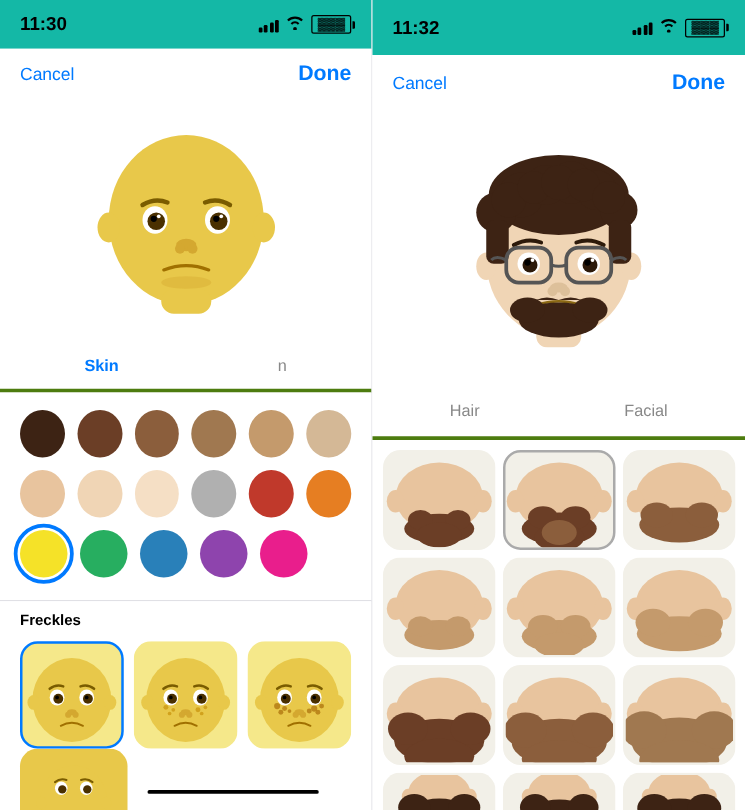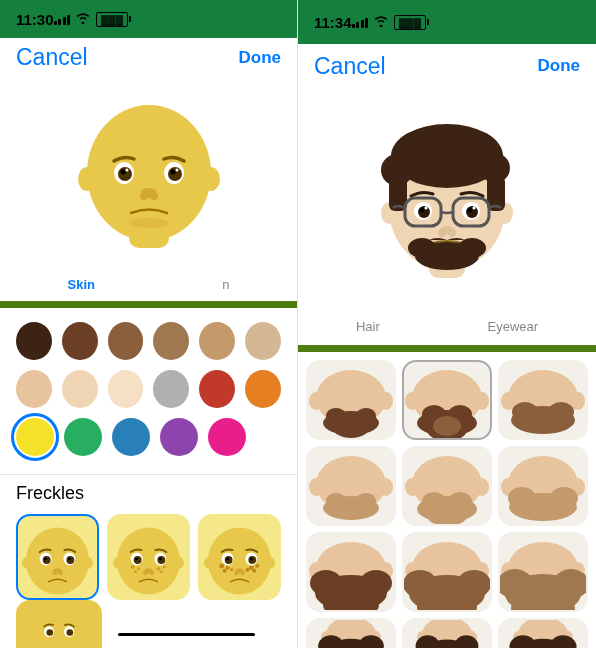--- a/index.html
+++ b/index.html
@@ -30,23 +30,23 @@
       background: #fff;
       display: flex;
       flex-direction: column;
     }
 
     
     .status-bar {
       height: 44px;
       display: flex;
       align-items: center;
-      justify-content: flex-start;
+      justify-content: space-between;
       padding: 0 16px;
-      background: #15803d;
+      background: #14b8a6;
     }
     .status-time {
       font-size: 15px;
       font-weight: 600;
       color: #000;
     }
     .status-icons {
       display: flex;
       align-items: center;
       gap: 5px;
@@ -88,21 +88,21 @@
     .nav-bar {
       height: 44px;
       display: flex;
       align-items: center;
       justify-content: space-between;
       padding: 0 16px;
       background: #fff;
     }
     .nav-cancel {
       color: #007aff;
-      font-size: 23px;
+      font-size: 14px;
       cursor: pointer;
     }
     .nav-done {
       color: #007aff;
       font-size: 17px;
       font-weight: 600;
       cursor: pointer;
     }
 
     
@@ -113,21 +113,21 @@
       justify-content: center;
       background: #fff;
     }
 
     
     .tabs-row {
       height: 44px;
       display: flex;
       align-items: center;
       justify-content: space-around;
-      border-bottom: 7px solid #4d7c0f;
+      border-bottom: 3px solid #4d7c0f;
       background: #fff;
       padding: 0 4px;
     }
     .tab-item {
       font-size: 13px;
       color: #888;
       padding: 6px 6px;
       cursor: pointer;
       white-space: nowrap;
     }
@@ -158,22 +158,22 @@
       outline: 3px solid #007aff;
       outline-offset: 2px;
     }
 
     
     .freckles-section {
       padding: 8px 16px 0;
       background: #fff;
     }
     .freckles-label {
-      font-size: 18px;
-      font-weight: 400;
+      font-size: 12px;
+      font-weight: 700;
       color: #000;
       margin-bottom: 10px;
     }
     .freckles-row {
       display: flex;
       gap: 8px;
       align-items: center;
     }
     .freckle-item {
       width: 86px;
@@ -445,21 +445,21 @@
 
     <div style="flex:1;display:flex;align-items:center;padding-top:20px;">
       <div style="height:3px;background:#000;border-radius:2px;width:80%;margin-left:8px;"></div>
     </div>
   </div>
 </div>
 
 <div class="right-panel">
 
   <div class="status-bar">
-    <span class="status-time">11:34</span>
+    <span class="status-time">11:32</span>
     <div class="status-icons">
       <div class="signal-bars">
         <span style="height:4px"></span>
         <span style="height:6px"></span>
         <span style="height:8px"></span>
         <span style="height:10px"></span>
       </div>
       <span>
         <svg width="16" height="12" viewBox="0 0 16 12">
             <path d="M8 9.5a1.5 1.5 0 1 1 0 3 1.5 1.5 0 0 1 0-3zm-3.5-3a5 5 0 0 1 7 0l-1.2 1.2a3.3 3.3 0 0 0-4.6 0L4.5 6.5zm-2.8-2.8a9 9 0 0 1 12.6 0L13.1 5a7.3 7.3 0 0 0-10.2 0L1.7 3.7z" fill="#000"></path>
@@ -528,21 +528,21 @@
       <ellipse cx="80" cy="138" rx="32" ry="14" fill="#3d2314"></ellipse>
       <ellipse cx="55" cy="130" rx="14" ry="10" fill="#3d2314"></ellipse>
       <ellipse cx="105" cy="130" rx="14" ry="10" fill="#3d2314"></ellipse>
 
       <path d="M62 122 Q70 118 80 122 Q90 118 98 122" fill="#3d2314"></path>
     </svg>
   </div>
 
   <div class="tabs-row">
     <span class="tab-item">Hair</span>
-    <span class="tab-item">Eyewear</span>
+    <span class="tab-item">Facial</span>
   </div>
 
   <div class="fh-grid">
 
     <div class="fh-row">
 
       <div class="fh-item">
         <svg width="86" height="70" viewBox="0 0 86 70">
           <ellipse cx="43" cy="30" rx="35" ry="28" fill="#e8c49e"></ellipse>
           <ellipse cx="8" cy="33" rx="7" ry="9" fill="#e8c49e"></ellipse>

